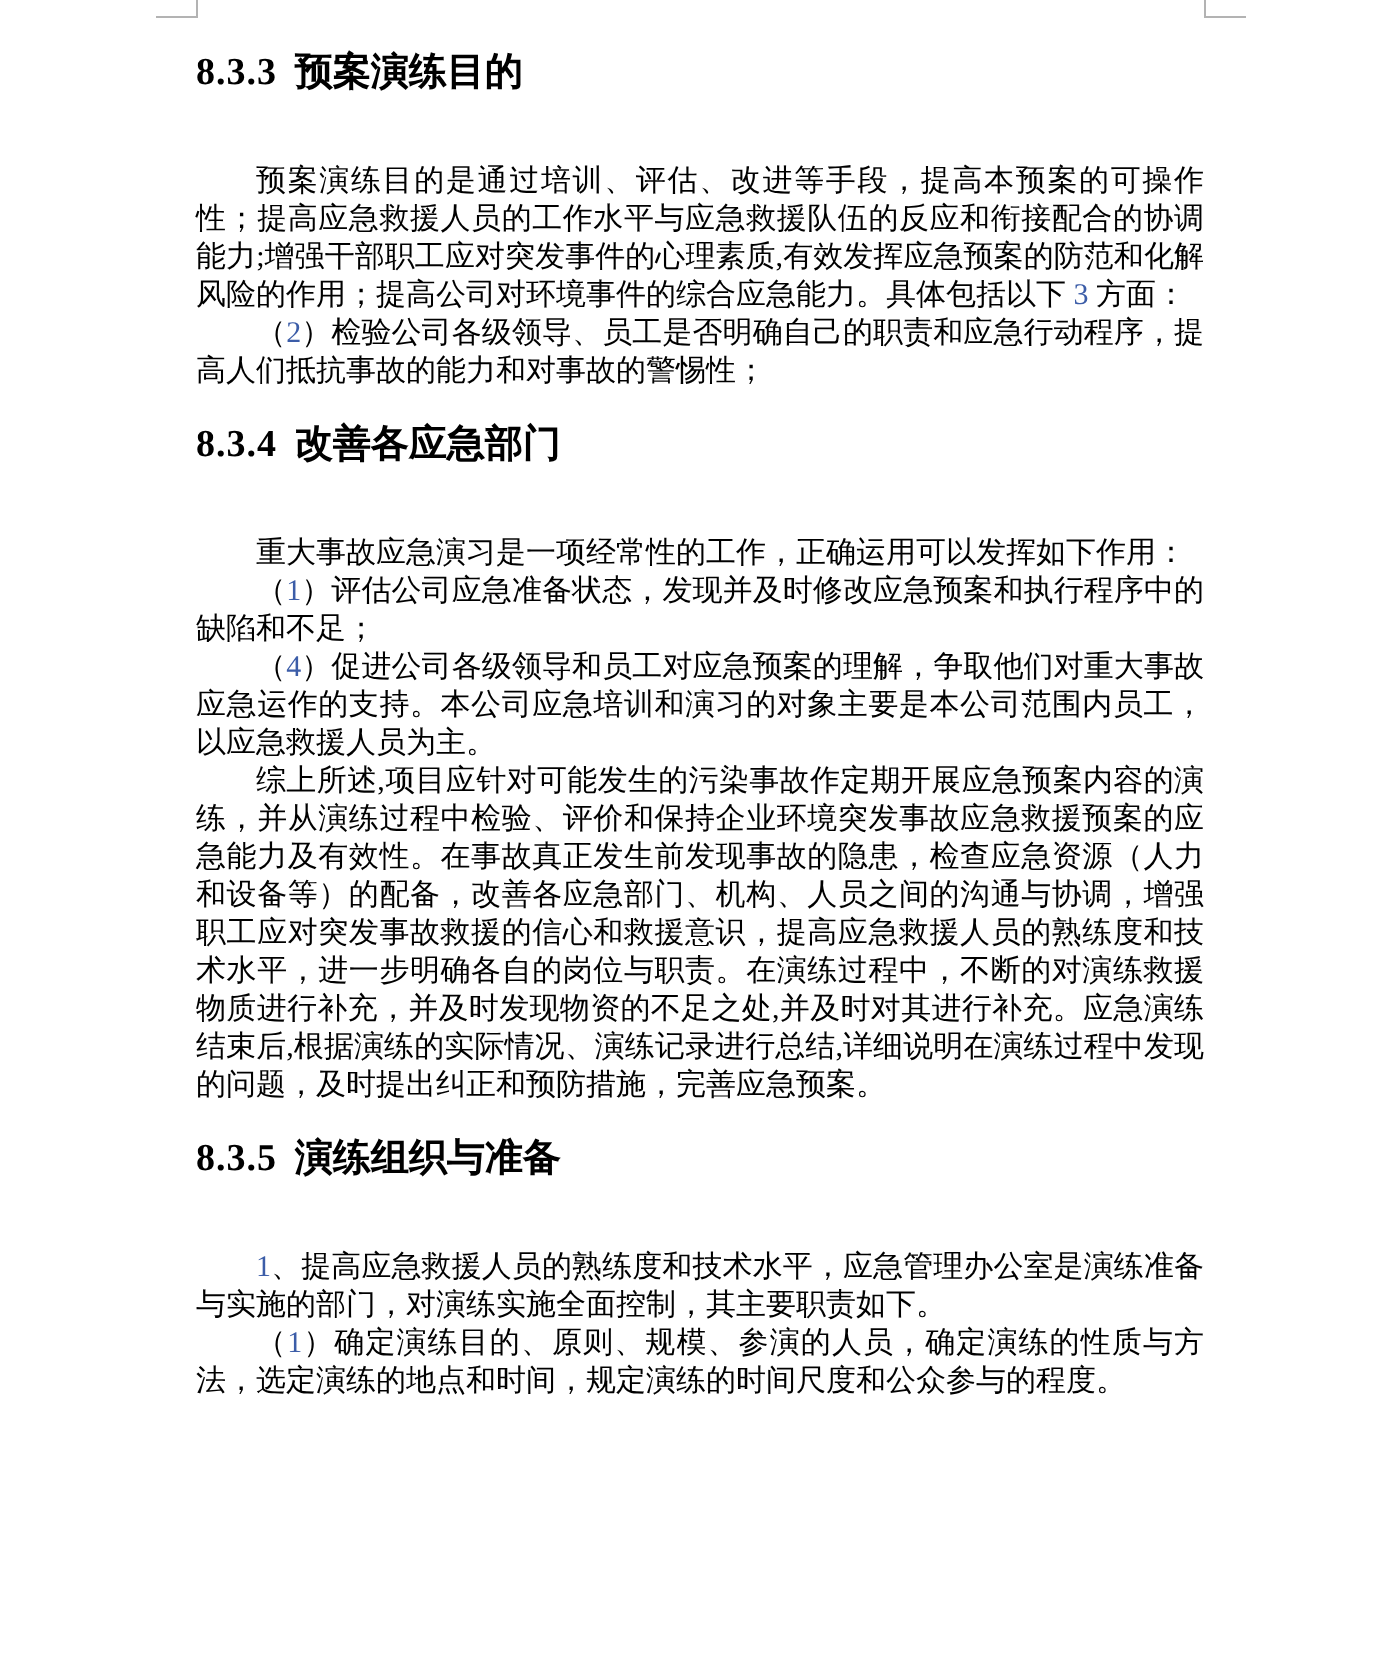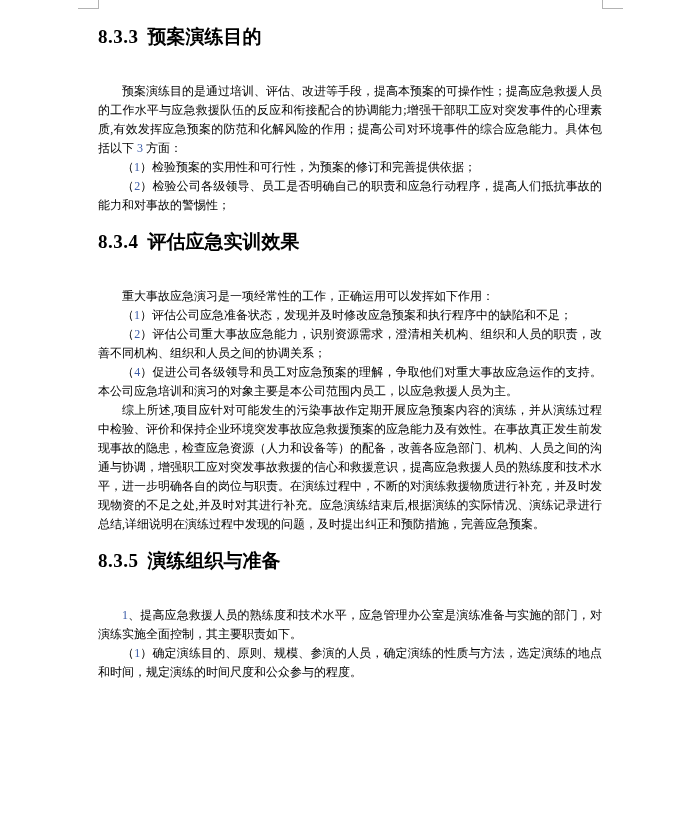--- a/index.html
+++ b/index.html
@@ -52,49 +52,47 @@
   .h-num {
     font-family: "Liberation Serif", "DejaVu Serif", serif;
     margin-right: 9px;
     letter-spacing: 0.5px;
   }
   .h-title {
     font-family: "Liberation Sans", "DejaVu Sans", sans-serif;
   }
   p.para {
     margin: 0;
-    font-size: 12px;
+    font-size: 15px;
     line-height: 19px;
     text-align: justify;
     text-indent: 2em;
     word-break: break-all;
   }
   .num {
     color: #3c5da8;
   }
 </style>
 </head>
 <body>
 
 <div class="page">
 
   <div class="mark mark-left"></div>
   <div class="mark mark-right"></div>
 
   <h2 class="heading"><span class="h-num">8.3.3</span><span class="h-title">预案演练目的</span></h2>
 
   <p class="para"><span>预案演练目的是通过培训、评估、改进等手段，提高本预案的可操作性；提高应急救援人员的工作水平与应急救援队伍的反应和衔接配合的协调能力;增强干部职工应对突发事件的心理素质,有效发挥应急预案的防范和化解风险的作用；提高公司对环境事件的综合应急能力。具体包括以下 </span><span class="num">3</span><span> 方面：</span></p>
-  <p class="para"><span>（</span><span class="num">1</span><span>）检验预案的实用性和可行性，为预案的修订和完善提供依据；</span></p>
   <p class="para"><span>（</span><span class="num">2</span><span>）检验公司各级领导、员工是否明确自己的职责和应急行动程序，提高人们抵抗事故的能力和对事故的警惕性；</span></p>
 
-  <h2 class="heading"><span class="h-num">8.3.4</span><span class="h-title">评估应急实训效果</span></h2>
+  <h2 class="heading"><span class="h-num">8.3.4</span><span class="h-title">改善各应急部门</span></h2>
 
   <p class="para"><span>重大事故应急演习是一项经常性的工作，正确运用可以发挥如下作用：</span></p>
   <p class="para"><span>（</span><span class="num">1</span><span>）评估公司应急准备状态，发现并及时修改应急预案和执行程序中的缺陷和不足；</span></p>
-  <p class="para"><span>（</span><span class="num">2</span><span>）评估公司重大事故应急能力，识别资源需求，澄清相关机构、组织和人员的职责，改善不同机构、组织和人员之间的协调关系；</span></p>
   <p class="para"><span>（</span><span class="num">4</span><span>）促进公司各级领导和员工对应急预案的理解，争取他们对重大事故应急运作的支持。本公司应急培训和演习的对象主要是本公司范围内员工，以应急救援人员为主。</span></p>
   <p class="para"><span>综上所述,项目应针对可能发生的污染事故作定期开展应急预案内容的演练，并从演练过程中检验、评价和保持企业环境突发事故应急救援预案的应急能力及有效性。在事故真正发生前发现事故的隐患，检查应急资源（人力和设备等）的配备，改善各应急部门、机构、人员之间的沟通与协调，增强职工应对突发事故救援的信心和救援意识，提高应急救援人员的熟练度和技术水平，进一步明确各自的岗位与职责。在演练过程中，不断的对演练救援物质进行补充，并及时发现物资的不足之处,并及时对其进行补充。应急演练结束后,根据演练的实际情况、演练记录进行总结,详细说明在演练过程中发现的问题，及时提出纠正和预防措施，完善应急预案。</span></p>
 
   <h2 class="heading"><span class="h-num">8.3.5</span><span class="h-title">演练组织与准备</span></h2>
 
   <p class="para"><span class="num">1</span><span>、提高应急救援人员的熟练度和技术水平，应急管理办公室是演练准备与实施的部门，对演练实施全面控制，其主要职责如下。</span></p>
   <p class="para"><span>（</span><span class="num">1</span><span>）确定演练目的、原则、规模、参演的人员，确定演练的性质与方法，选定演练的地点和时间，规定演练的时间尺度和公众参与的程度。</span></p>
 
 </div>
 

